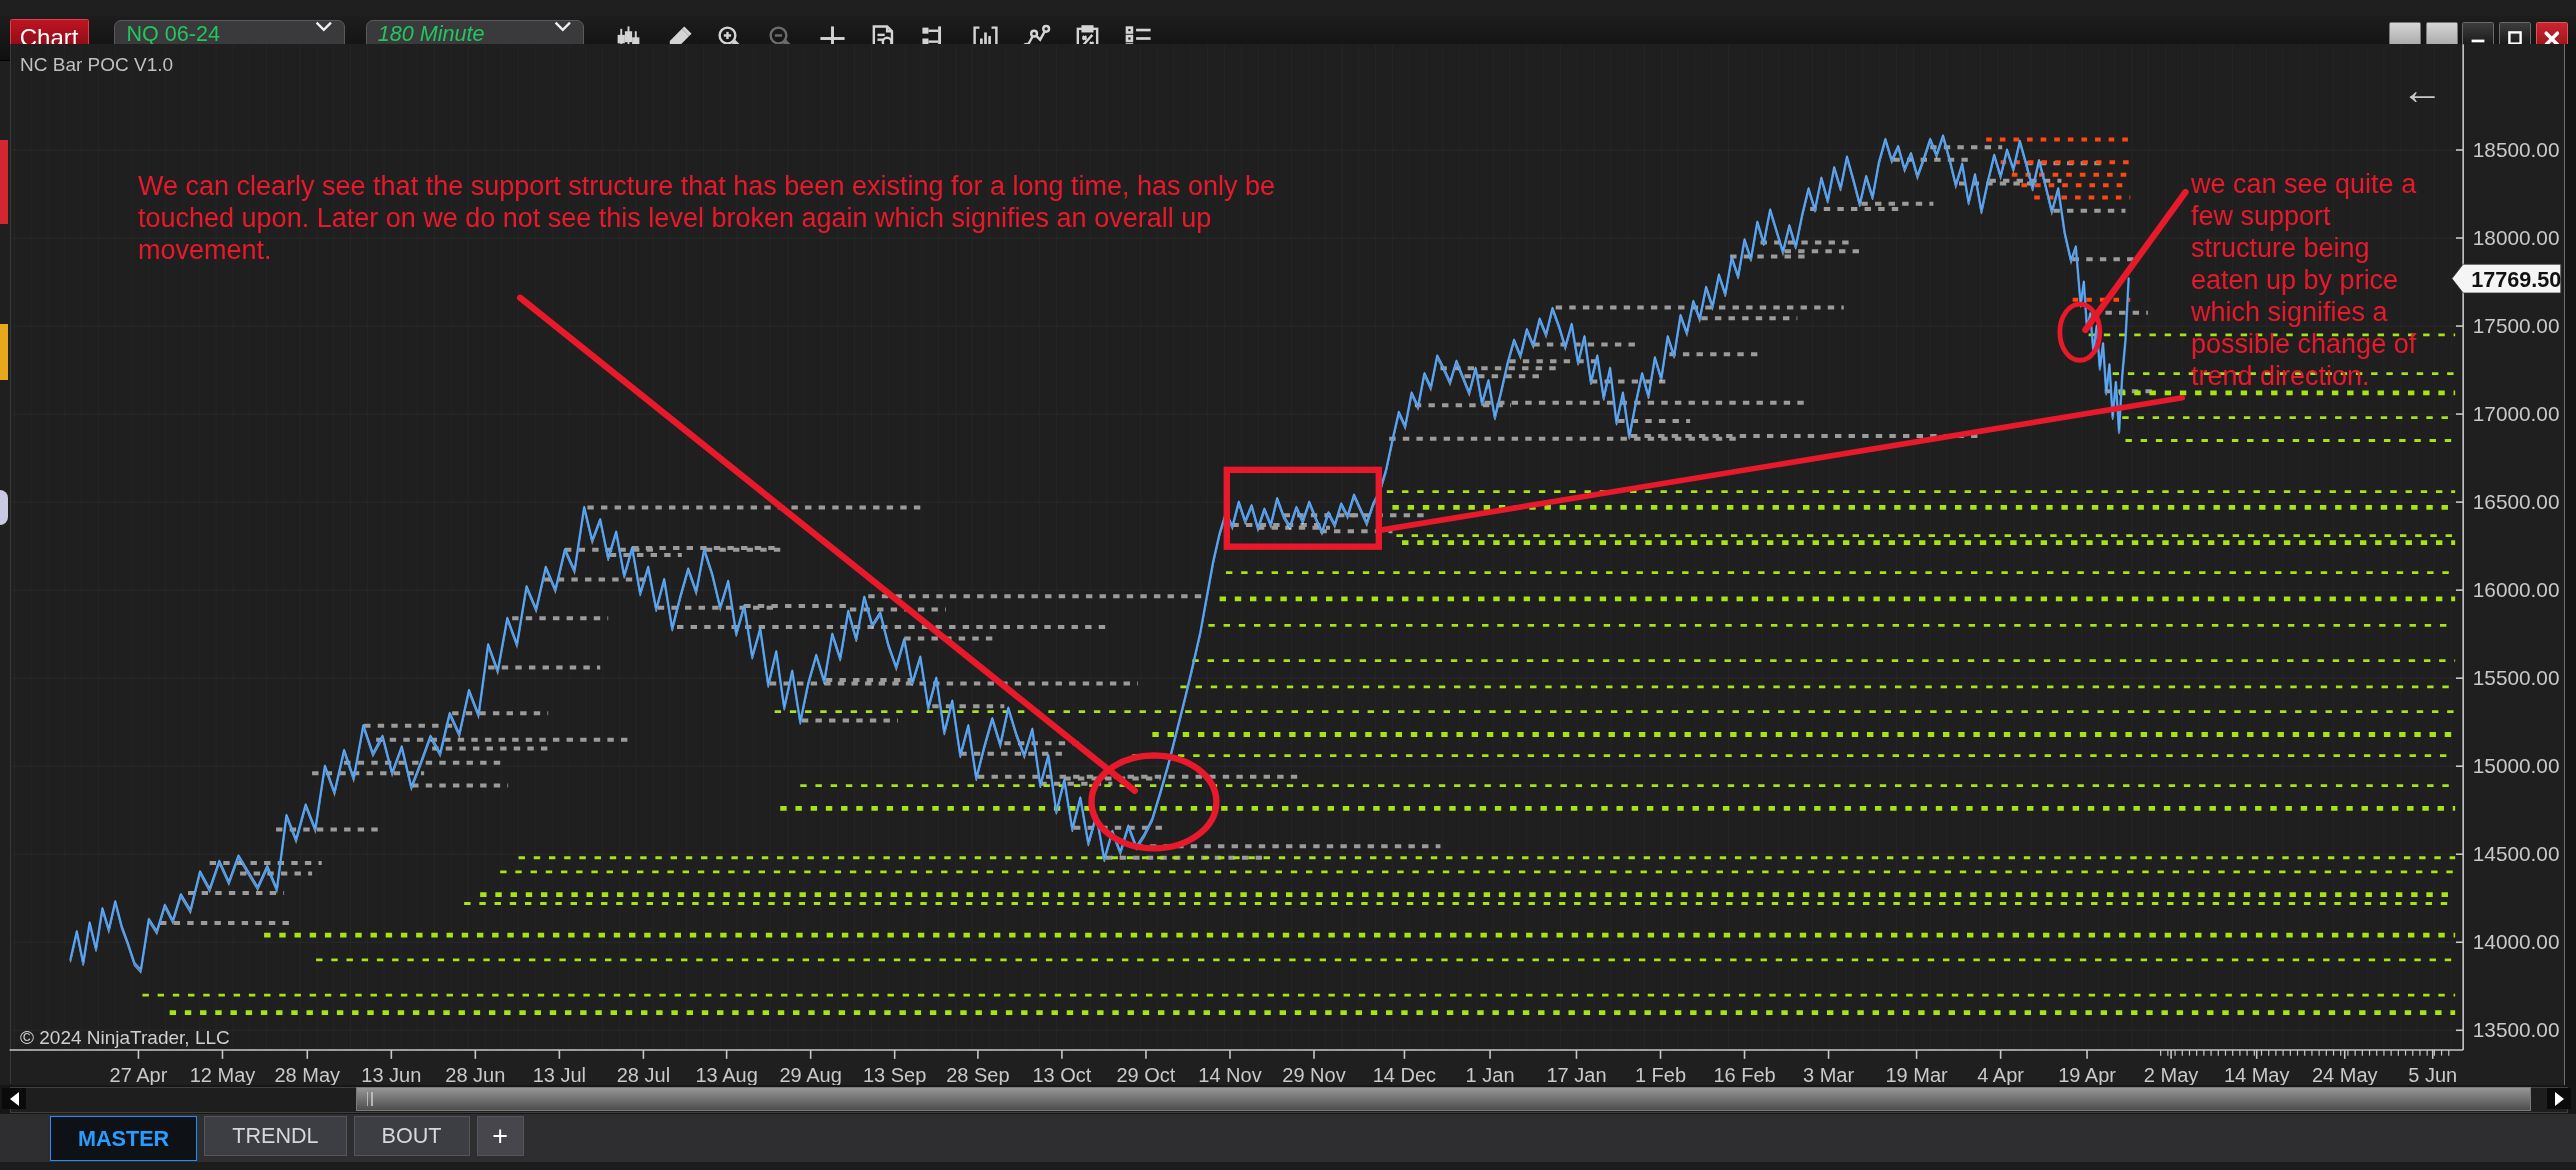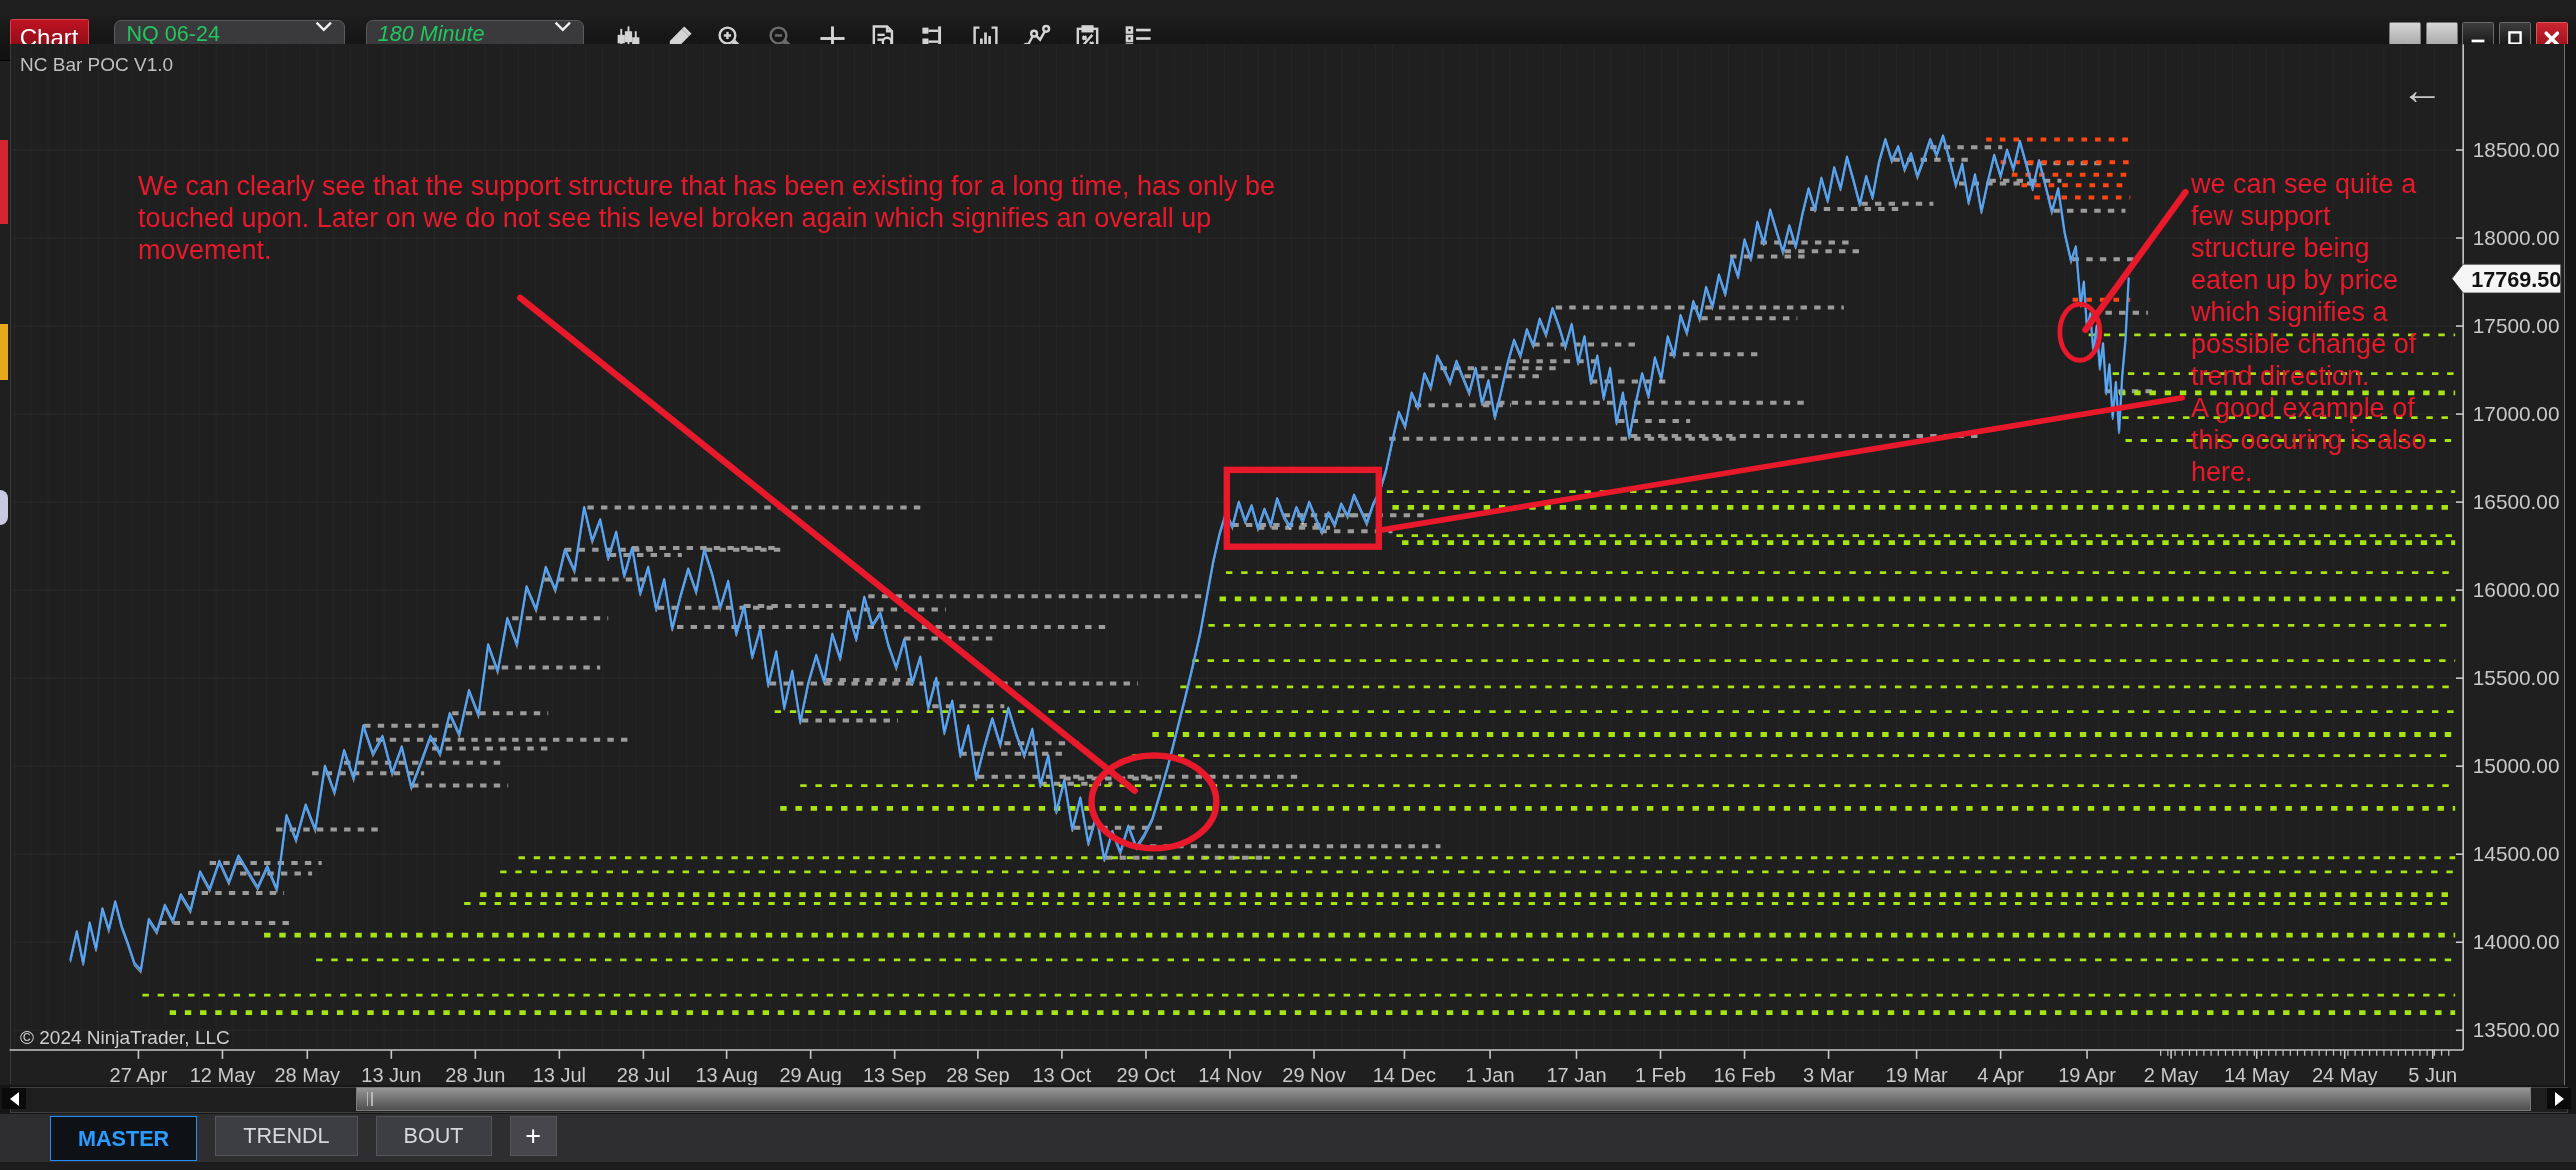--- a/index.html
+++ b/index.html
@@ -46,21 +46,21 @@
   #sb-left{left:2.4px;} #sb-right{right:4.8px;}
   .tri{width:0;height:0;border-top:7.2px solid transparent;border-bottom:7.2px solid transparent;}
   .tri.l{border-right:9.6px solid #fff;} .tri.r{border-left:9.6px solid #fff;}
   #sb-thumb{position:absolute;left:356px;top:1.6px;width:2173px;height:22.4px;
     background:linear-gradient(#969696,#4e4e4e);border:0.8px solid #7a7a7a;cursor:grab;}
   .grip{position:absolute;top:4px;width:1.6px;height:14.4px;background:#c9c9c9;opacity:.8;}
   
   #tabbar{position:absolute;left:0;top:1114px;width:2576px;height:48px;background:#2e2e31;}
   #tabs{position:absolute;left:50px;top:2.4px;display:flex;align-items:flex-start;}
   .tab{height:38px;padding:0 27px;display:flex;align-items:center;background:#3d3d44;border:0.8px solid #55555c;
-    color:#d6d7db;font-size:21.6px;cursor:pointer;margin-right:18px;}
+    color:#d6d7db;font-size:21.6px;cursor:pointer;margin-right:7px;}
   .tab.active{background:#0e1216;border:1.6px solid #1f8fff;color:#2b9cff;font-weight:bold;height:43px;}
   .tab.add{width:45px;padding:0;justify-content:center;background:#46464c;color:#fff;font-size:27px;}
   #bottom-strip{position:absolute;left:0;top:1162px;width:2576px;height:8.8px;background:#1c1c1c;}
   svg text{font-family:"Liberation Sans",sans-serif;}
 </style>
 </head>
 <body>
 
 <div id="app">
 
@@ -616,21 +616,20 @@
         <text x="3088" y="358" fill="#111111" font-size="27" font-weight="bold">17769.50</text>
       </g>
     </svg>
 
   <div id="indicator-label">NC Bar POC V1.0</div>
   <div id="copyright">© 2024 NinjaTrader, LLC</div>
   <div id="back-arrow">←</div>
 
   <div class="rednote" id="note-main">We can clearly see that the support structure that has been existing for a long time, has only be touched upon. Later on we do not see this level broken again which signifies an overall up movement.</div>
   <div class="rednote" id="note-right">we can see quite a few support structure being eaten up by price which signifies a possible change of trend direction.</div>
-  <div class="rednote" id="note-example">A good example of this occuring is also here.</div>
 
   <div id="scrollbar">
     <div id="sb-track"></div>
     <div class="sb-btn" id="sb-left">
         <div class="tri l"></div>
       </div>
     <div id="sb-thumb">
       <div class="grip" style="left:9.6px;"></div>
       <div class="grip" style="left:14.4px;"></div>
     </div>

